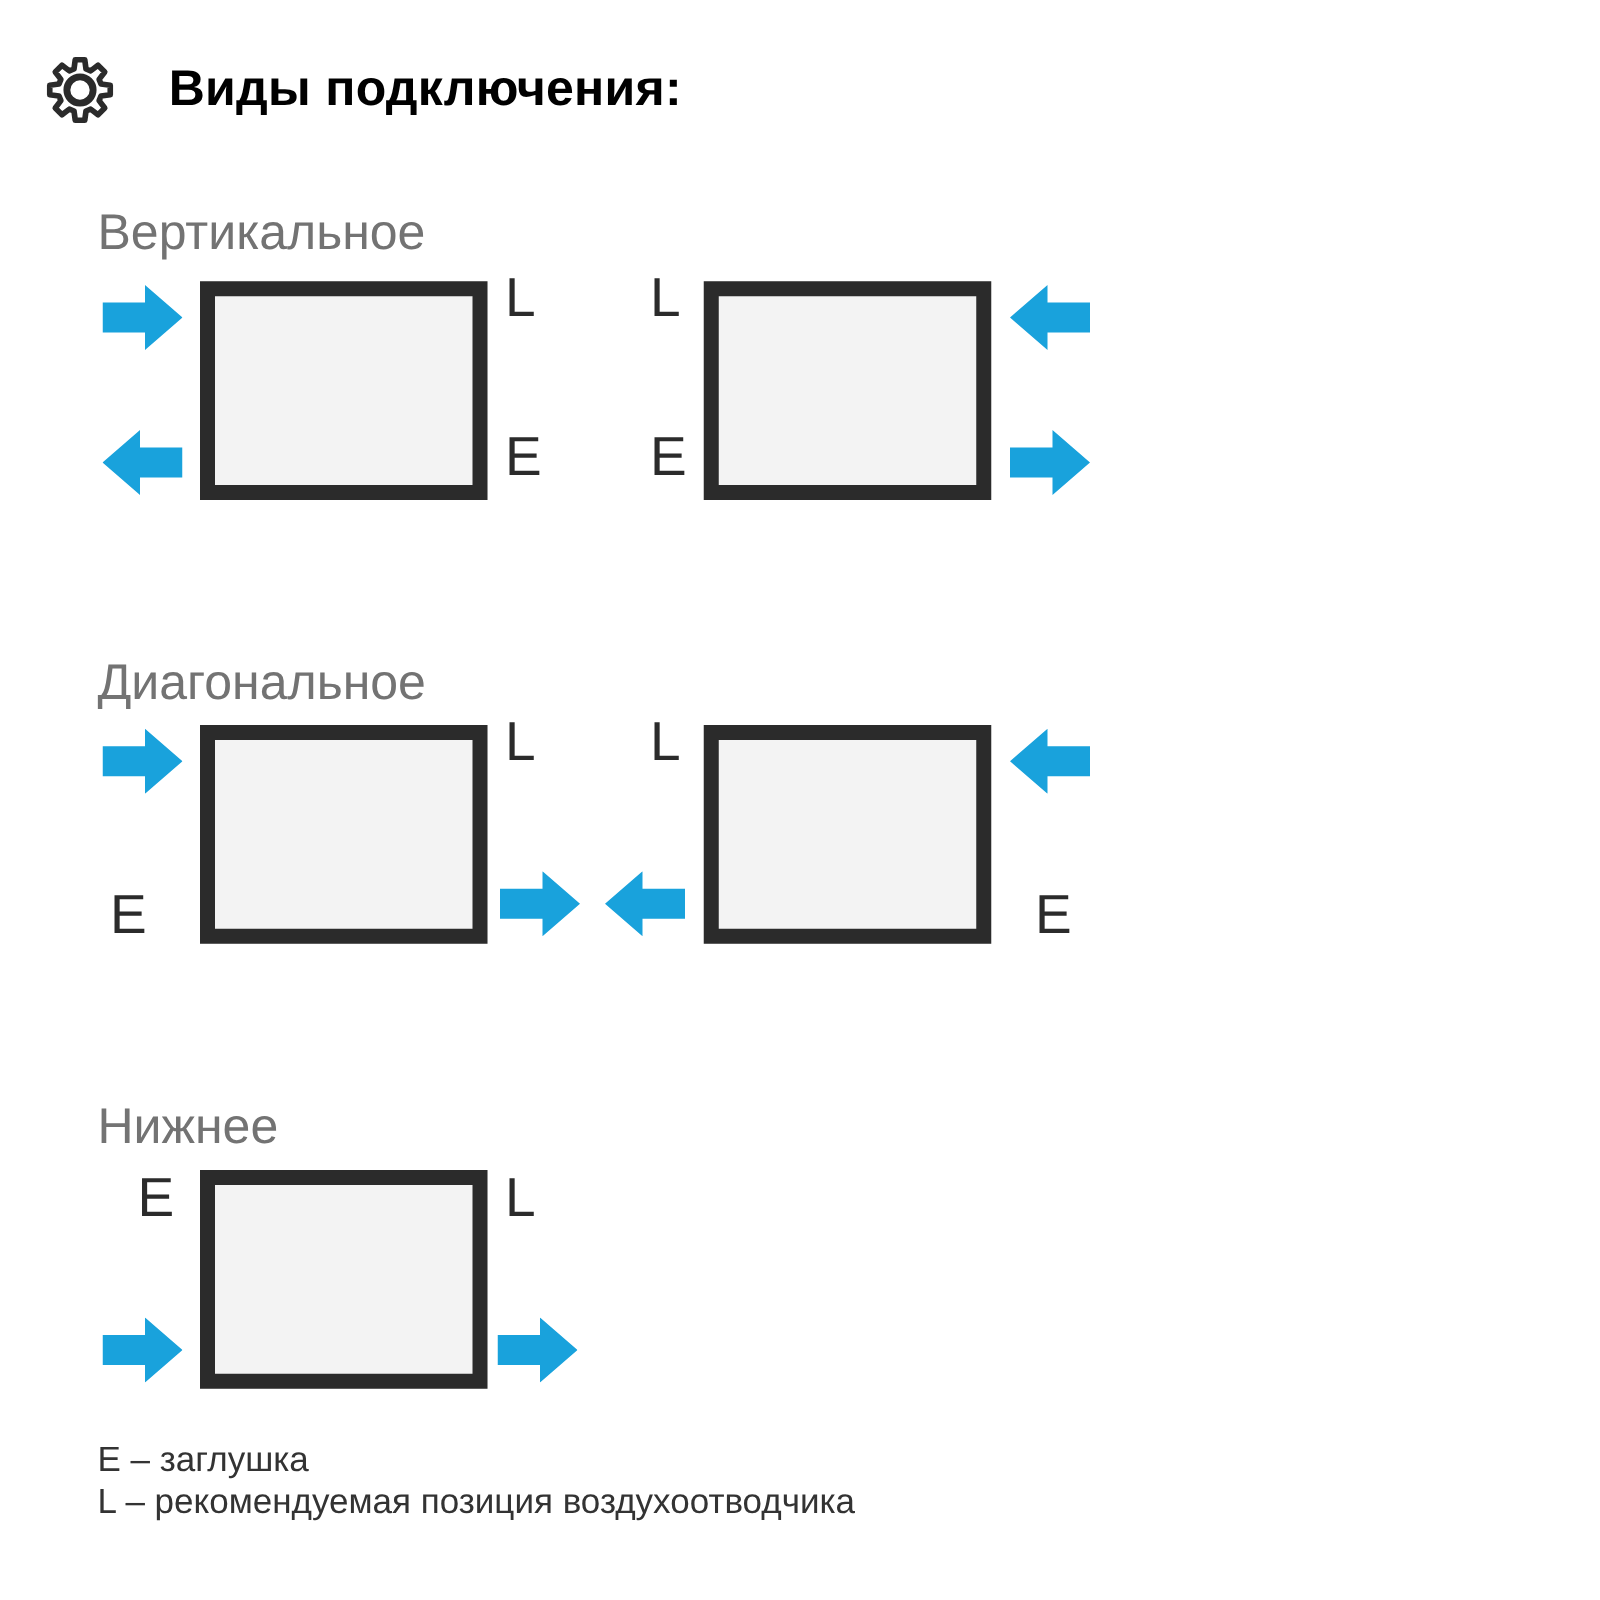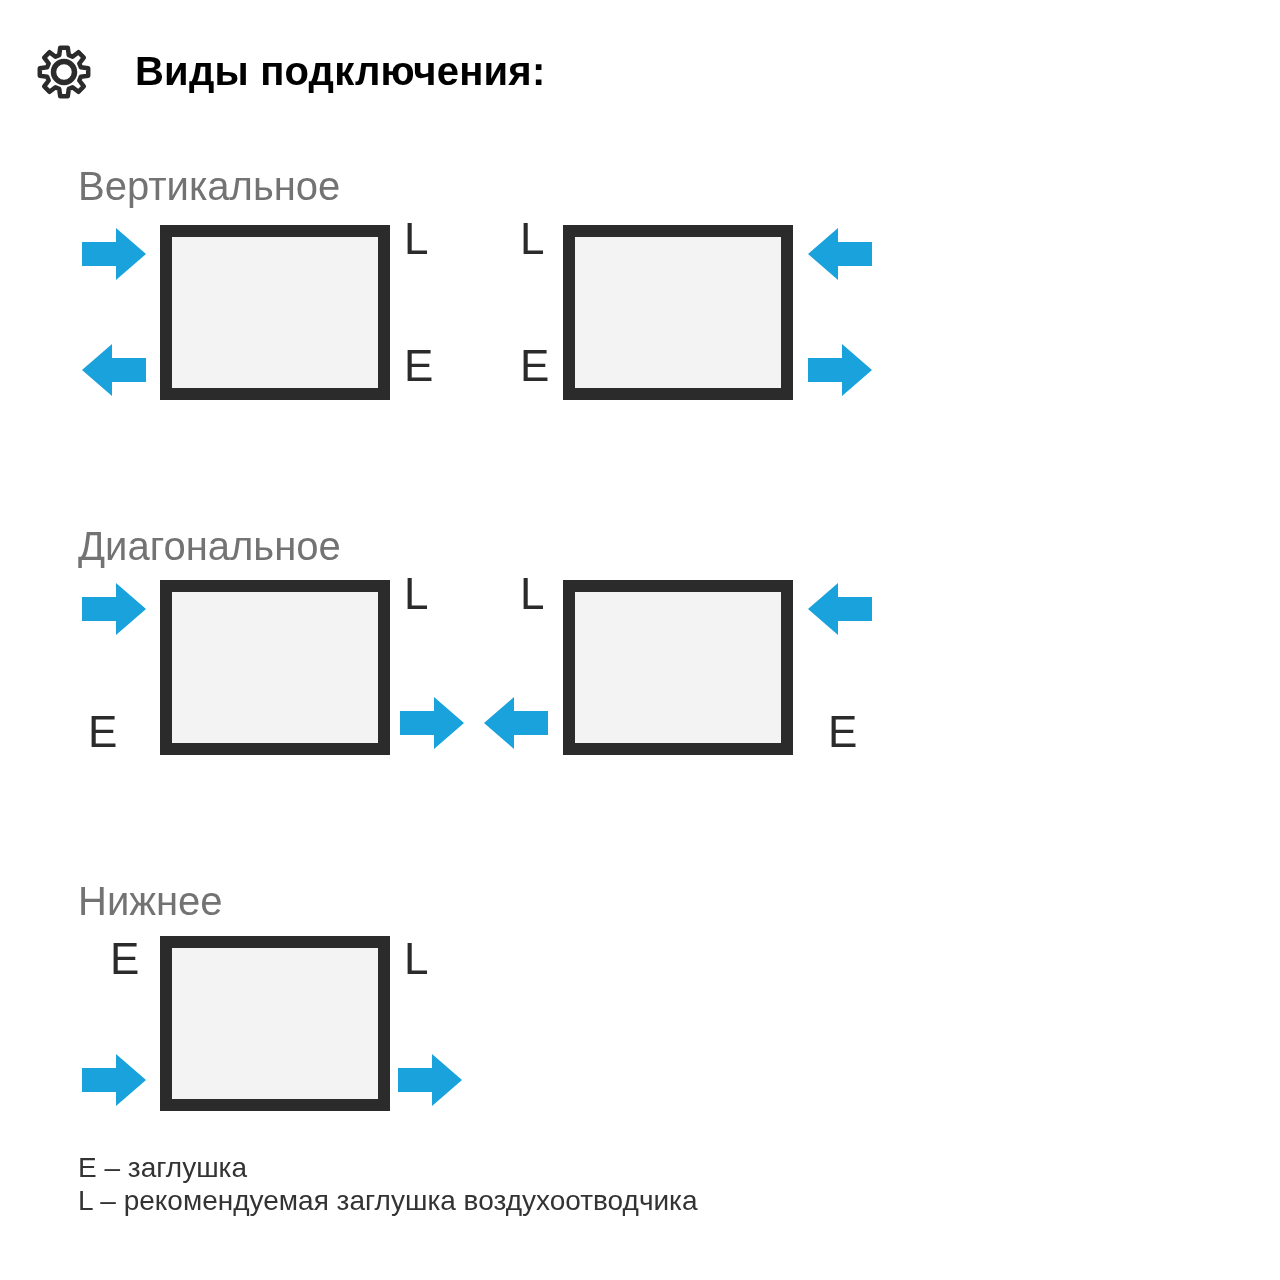--- a/index.html
+++ b/index.html
@@ -115,16 +115,16 @@
       <svg viewBox="0 0 64 52">
         <polygon points="0,14 34,14 34,0 64,26 34,52 34,38 0,38"></polygon>
       </svg>
     </span>
   <span class="arrow" style="left:398px;top:1054px;">
       <svg viewBox="0 0 64 52">
         <polygon points="0,14 34,14 34,0 64,26 34,52 34,38 0,38"></polygon>
       </svg>
     </span>
 
-  <p class="legend-line" style="left:78px;top:1187px;">L – рекомендуемая заглушка воздухоотводчика</p>
+  <p class="legend-line" style="left:78px;top:1187px;">L – рекомендуемая позиция воздухоотводчика</p>
   <p class="legend-line" style="left:78px;top:1154px;">E – заглушка</p>
 
 </div>
 
 </body></html>

